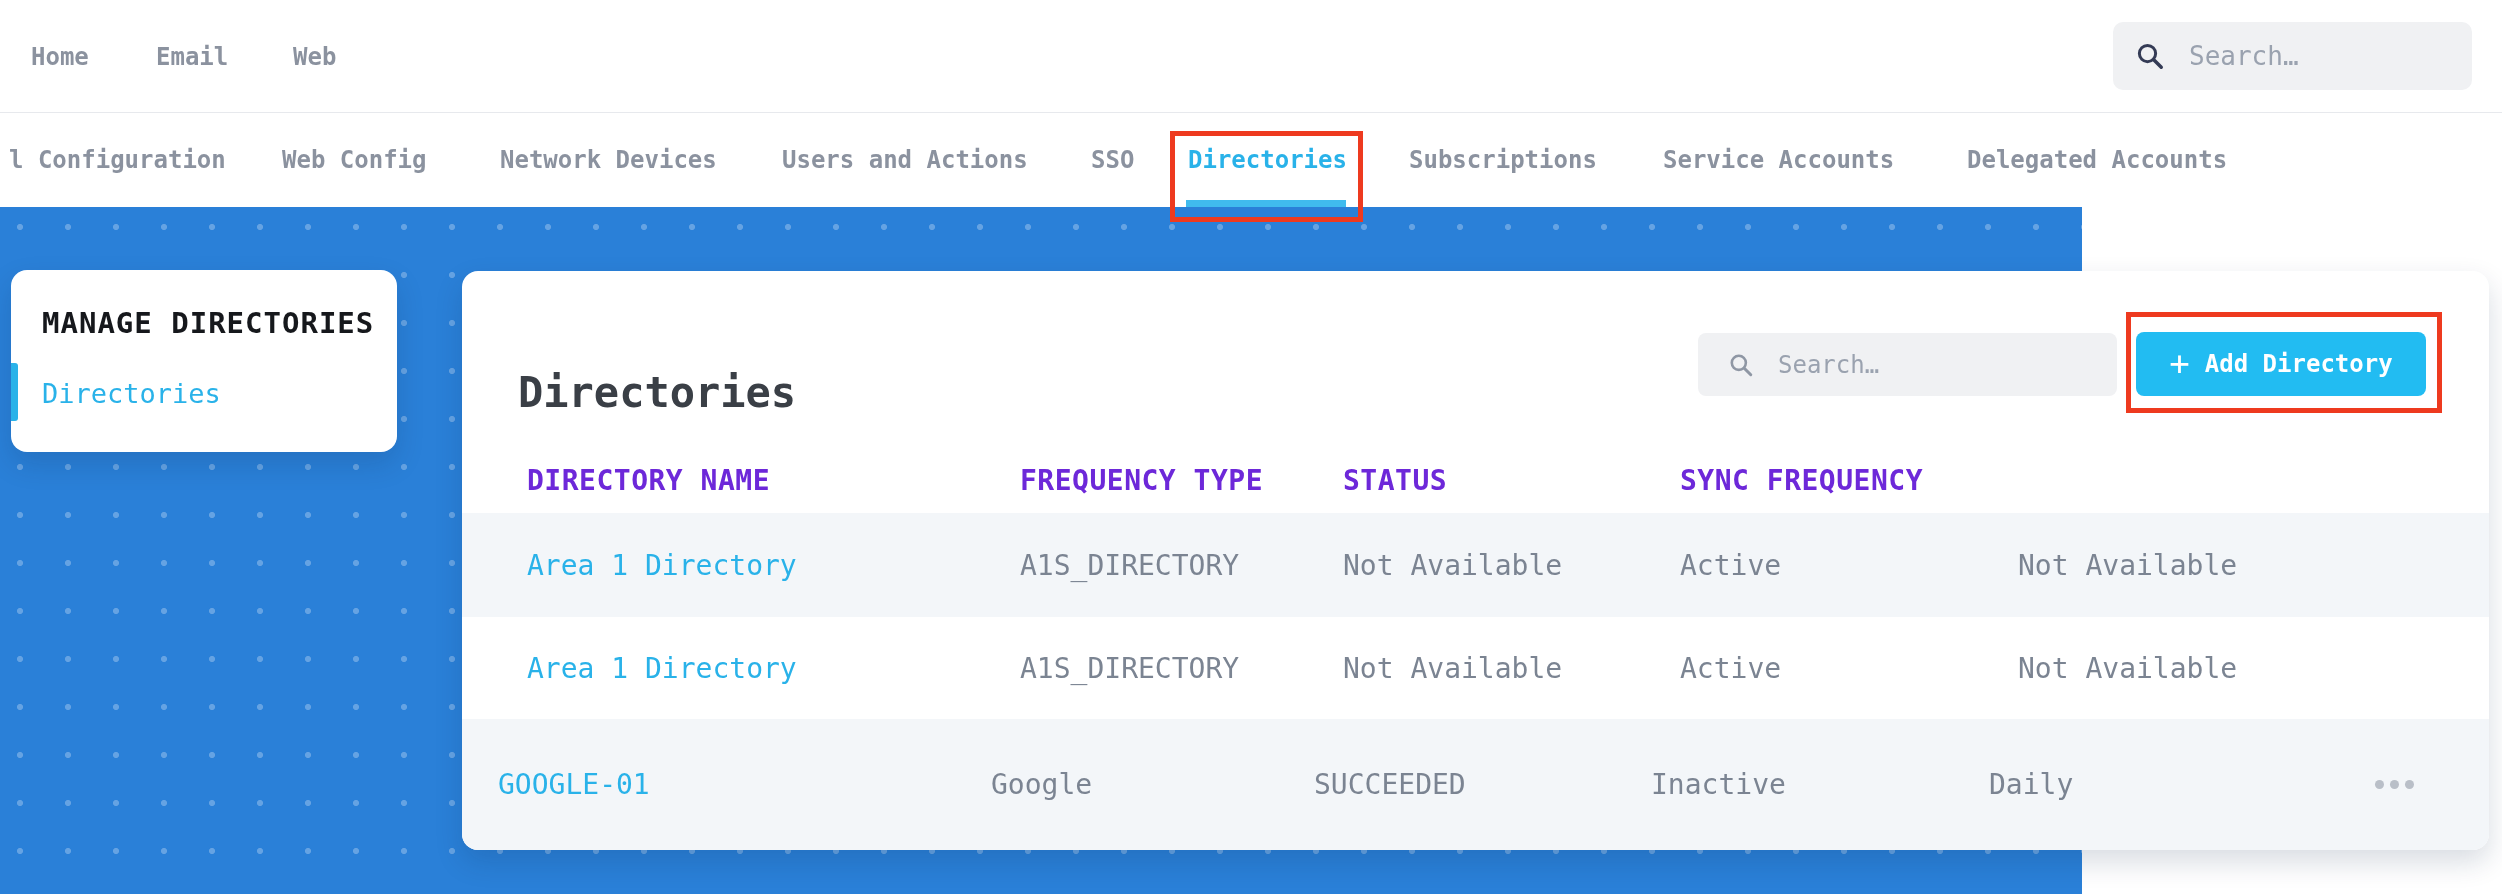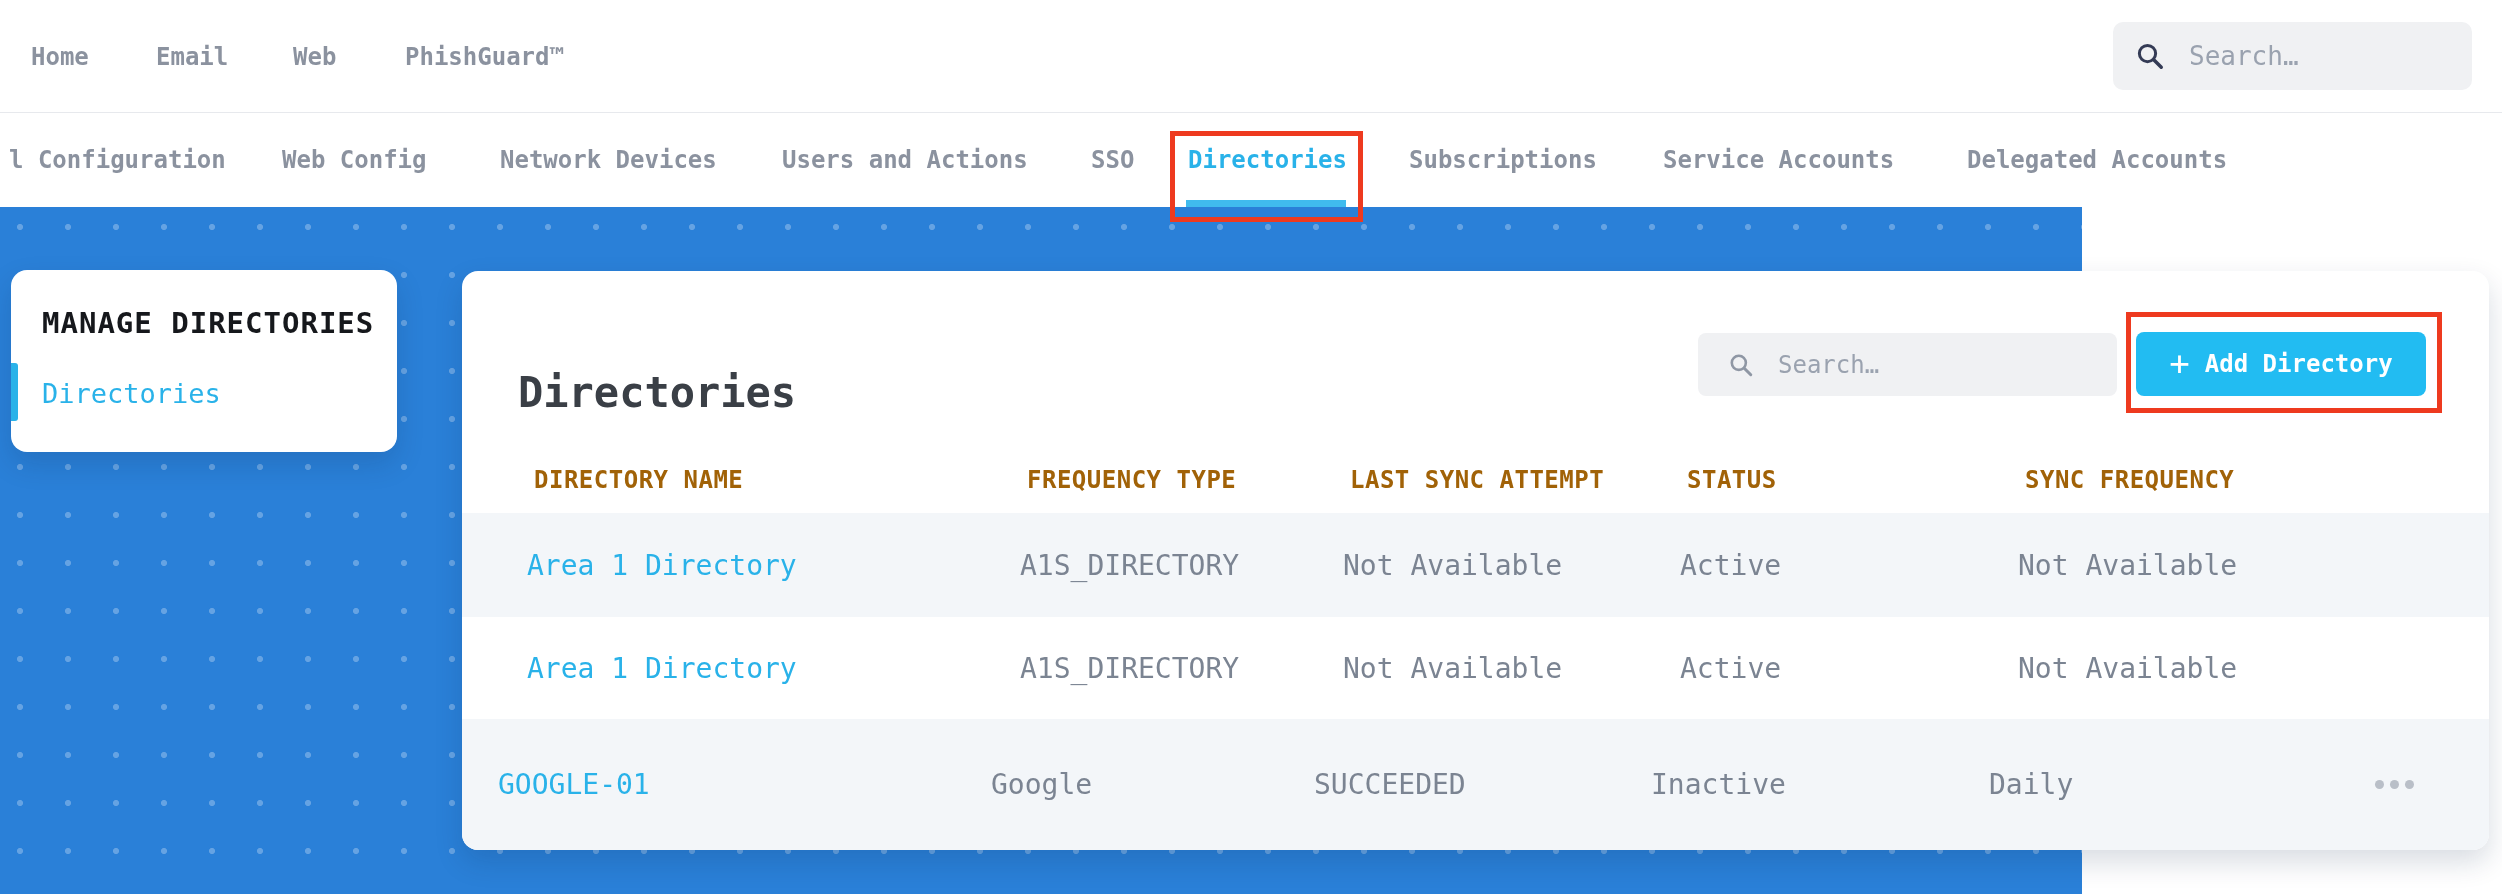--- a/index.html
+++ b/index.html
@@ -146,22 +146,22 @@
   
   .dir-table { position: absolute; left: 0; top: 176px; right: 0; }
   .trow {
     display: grid;
     grid-template-columns: 493px 323px 337px 338px 380px 1fr;
     padding-left: 65px;
     align-items: center;
   }
   .thead { height: 66px; }
   .thead > div {
-    font-size: 24px; font-weight: 700; color: #a16207;
-    letter-spacing: 0.5px; white-space: nowrap; margin-left: 7px;
+    font-size: 28px; font-weight: 700; color: #6d28d9;
+    letter-spacing: 0.5px; white-space: nowrap;
   }
   .r1 { height: 104px; background: #f3f6f9; }
   .r2 { height: 102px; background: #ffffff; }
   .r3 { height: 131px; background: #f3f6f9; padding-left: 36px; }
   .cell { font-size: 28px; color: #7b8492; white-space: nowrap; }
   .cell-link { font-size: 28px; color: #29b2e9; cursor: pointer; white-space: nowrap; }
   .menu-cell {
     justify-self: end; margin-right: 98px;
     display: flex; gap: 6px; cursor: pointer; padding: 6px;
   }
@@ -177,21 +177,20 @@
 </style>
 </head>
 <body>
 
 <div class="screen">
 
   <header class="nav1">
     <div class="nav1-item n1-0">Home</div>
     <div class="nav1-item n1-1">Email</div>
     <div class="nav1-item n1-2">Web</div>
-    <div class="nav1-item n1-3">PhishGuard™</div>
 
     <div class="nav1-search">
       <svg class="mag" viewBox="0 0 24 24" fill="none">
         <circle cx="10" cy="10" r="6.5" stroke="currentColor" stroke-width="2.4"></circle>
         <line x1="15" y1="15" x2="21" y2="21" stroke="currentColor" stroke-width="2.8" stroke-linecap="round"></line>
       </svg>
       <input class="search-input" type="text" placeholder="Search…" style="">
     </div>
   </header>
 
@@ -229,21 +228,20 @@
 
       <button class="add-btn">
         <span class="plus">+</span>
         <span class="btn-label">Add Directory</span>
       </button>
 
       <div class="dir-table">
         <div class="trow thead">
           <div>DIRECTORY NAME</div>
           <div>FREQUENCY TYPE</div>
-          <div>LAST SYNC ATTEMPT</div>
           <div>STATUS</div>
           <div>SYNC FREQUENCY</div>
           <div></div>
         </div>
 
         <div class="trow r1">
           <div class="cell-link">Area 1 Directory</div>
           <div class="cell">A1S_DIRECTORY</div>
           <div class="cell">Not Available</div>
           <div class="cell">Active</div>

